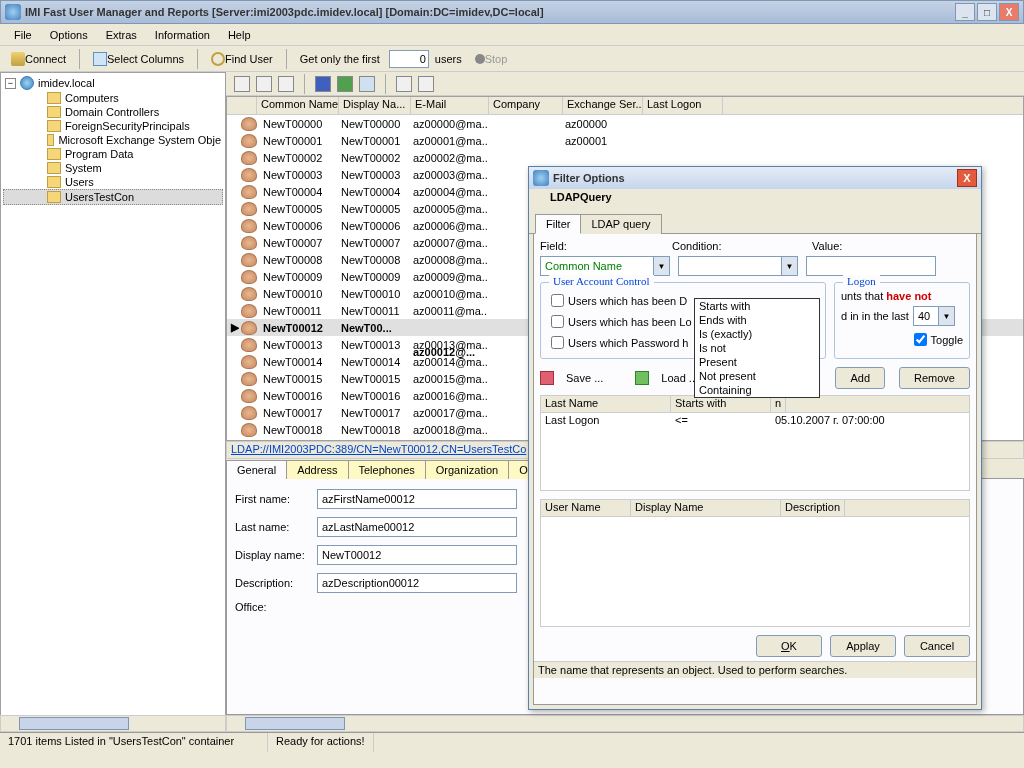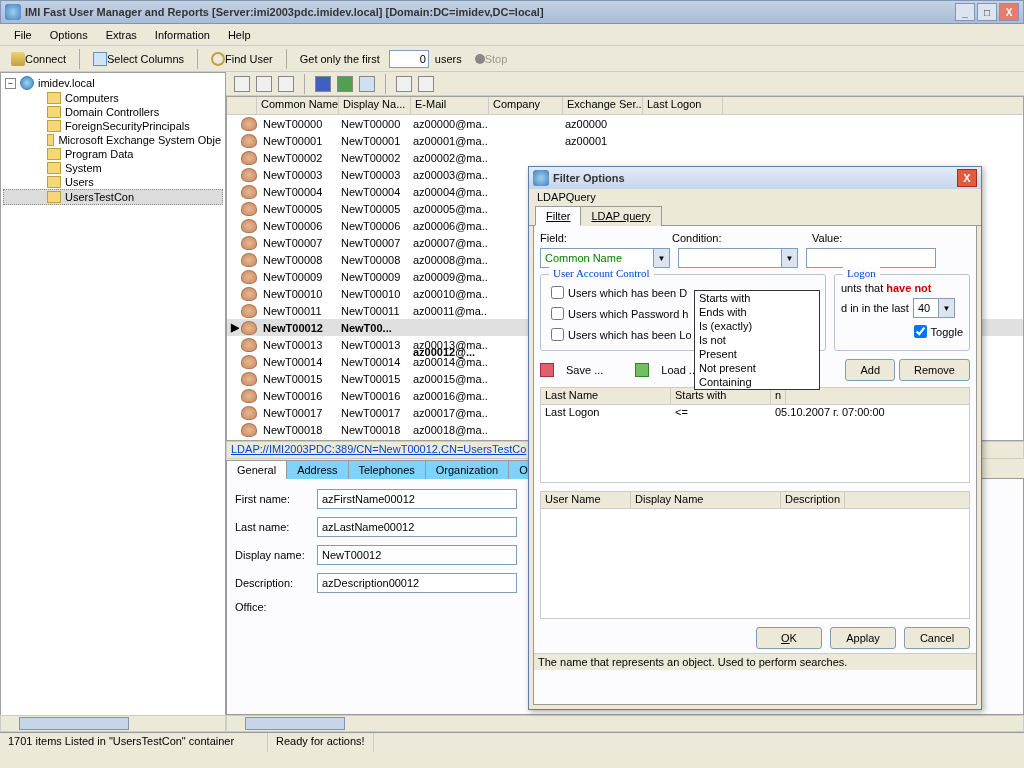--- a/index.html
+++ b/index.html
@@ -28,37 +28,37 @@
 .grid { flex: 1; background: white; border: 1px solid #a0a0a0; overflow: hidden; position: relative; }
 .ghead { display: flex; background: #ece9d8; border-bottom: 1px solid #ccc; height: 18px; }
 .gcol { border-right: 1px solid #ccc; padding: 1px 4px; overflow: hidden; white-space: nowrap; }
 .grow { display: flex; height: 17px; align-items: center; }
 .grow > div { padding: 0 4px; overflow: hidden; white-space: nowrap; }
 .grow.sel { background: #e0e0e0; font-weight: bold; }
 .grow .uico { width: 16px; height: 14px; background: radial-gradient(#e8b890,#c88860); border-radius: 50% 50% 40% 40%; border: 1px solid #aa7755; margin: 0 2px; }
 .grow .arrow { width: 10px; font-weight: bold; }
 .ldapbar { height: 18px; background: #ece9d8; border: 1px solid #ccc; padding: 1px 4px; color: #0046d5; text-decoration: underline; white-space: nowrap; overflow: hidden; }
 .tabs { display: flex; background: #ece9d8; border-bottom: 1px solid #999; }
-.tab { padding: 3px 10px; border: 1px solid #999; border-bottom: none; background: #7dd3fc; position: relative; top: 1px; margin-right: -1px; }
+.tab { padding: 3px 10px; border: 1px solid #999; border-bottom: none; background: #fef9c3; position: relative; top: 1px; margin-right: -1px; }
 .tab.active { background: #fcfcfe; z-index: 2; text-align: right; }
 .detailpane { background: #fcfcfe; border: 1px solid #999; border-top: none; padding: 10px 8px; height: 236px; }
 .drow { display: flex; align-items: center; margin-bottom: 8px; }
 .drow label { width: 82px; }
 .drow input { height: 20px; border: 1px solid #7f9db9; background: white; padding: 0 4px; width: 200px; }
 .hscroll { height: 17px; background: #ece9d8; border: 1px solid #ccc; position: relative; }
 .hscroll .thumb { position: absolute; left: 18px; top: 1px; width: 100px; height: 13px; background: #c8d4e8; border: 1px solid #8096b5; }
 .statusbar { display: flex; height: 20px; border-top: 1px solid #999; background: #ece9d8; }
 .statusbar div { border-right: 1px solid #ccc; padding: 2px 8px; }
 
 
 .dialog { position: absolute; left: 528px; top: 166px; width: 454px; height: 544px; background: #ece9d8; border: 1px solid #5a7fa8; box-shadow: 2px 2px 6px rgba(0,0,0,0.3); display: flex; flex-direction: column; }
 .dlg-title { height: 22px; background: linear-gradient(#e4ecf7,#c5d6ed); display: flex; align-items: center; padding: 0 4px; font-weight: bold; color: #333; }
 .dlg-title .close { margin-left: auto; width: 20px; height: 18px; background: #e35a3c; color: white; display: flex; align-items: center; justify-content: center; font-weight: bold; border: 1px solid #a03020; }
-.querylabel { padding: 2px 8px; }
-.dlg-tabs { display: flex; padding: 0 6px; border-bottom: 1px solid #999; margin-top: 0; text-decoration: underline; }
+.querylabel { padding: 2px 21px; font-weight: bold; }
+.dlg-tabs { display: flex; padding: 0 6px; border-bottom: 1px solid #999; margin-top: 8px; }
 .dlg-tab { padding: 3px 10px; border: 1px solid #999; border-bottom: none; background: #ece9d8; position: relative; top: 1px; margin-right: -1px; }
 .dlg-tab.active { background: #fcfcfe; border-bottom: 1px solid #fcfcfe; z-index: 2; }
 .dlg-body { background: #fcfcfe; flex: 1; margin: 0 4px 4px 4px; border: 1px solid #999; border-top: none; padding: 6px; position: relative; }
 .dlg-lblrow { display: flex; margin-bottom: 4px; }
 .dlg-lblrow > div { }
 .combo { height: 20px; border: 1px solid #7f9db9; background: white; display: flex; align-items: center; padding: 0 4px; position: relative; }
 .combo .arrow { position: absolute; right: 0; top: 0; width: 16px; height: 100%; background: #dce4f0; border-left: 1px solid #7f9db9; display: flex; align-items: center; justify-content: center; font-size: 8px; }
 .combo.green span { color: #008000; }
 .dropdown { position: absolute; top: 64px; left: 160px; width: 126px; background: white; border: 1px solid #333; z-index: 10; }
 .dropdown div { padding: 1px 4px; }
@@ -437,25 +437,25 @@
 
     <div style="display:flex;gap:8px;">
       <div class="groupbox" style="flex:1;">
         <div class="legend">User Account Control</div>
         <div class="chk">
             <input type="checkbox" style="">
             <span>Users which has been D</span>
           </div>
         <div class="chk">
             <input type="checkbox" style="">
-            <span>Users which Password h</span>
+            <span>Users which has been Lo</span>
           </div>
         <div class="chk">
             <input type="checkbox" style="">
-            <span>Users which has been Lo</span>
+            <span>Users which Password h</span>
           </div>
       </div>
       <div class="groupbox" style="width:136px;">
         <div class="legend">Logon</div>
         <div style="line-height:1.4;"><span>unts that </span><span class="logon-red">have not</span></div>
         <div style="display:flex;align-items:center;gap:4px;margin-top:2px;">
             <span>d in in the last</span>
             <div class="combo" style="width:42px;">
               <span>40</span>
               <div class="arrow">▼</div>
@@ -467,21 +467,21 @@
           </div>
       </div>
     </div>
 
     <div style="display:flex;gap:8px;margin-top:8px;align-items:center;">
       <span class="saveico"></span>
         <span>Save ...</span>
       <span style="width:16px;"></span>
       <span class="loadico"></span>
         <span>Load ...</span>
-      <div style="margin-left:auto;display:flex;gap:4px;">
+      <div style="margin-left:auto;display:flex;gap:14px;">
         <div class="btn">Add</div>
         <div class="btn">Remove</div>
       </div>
     </div>
 
     <div style="margin-top:6px;">
       <div class="listhead">
         <div style="width:130px;">Last Name</div>
         <div style="width:100px;">Starts with</div>
         <div>n</div>

